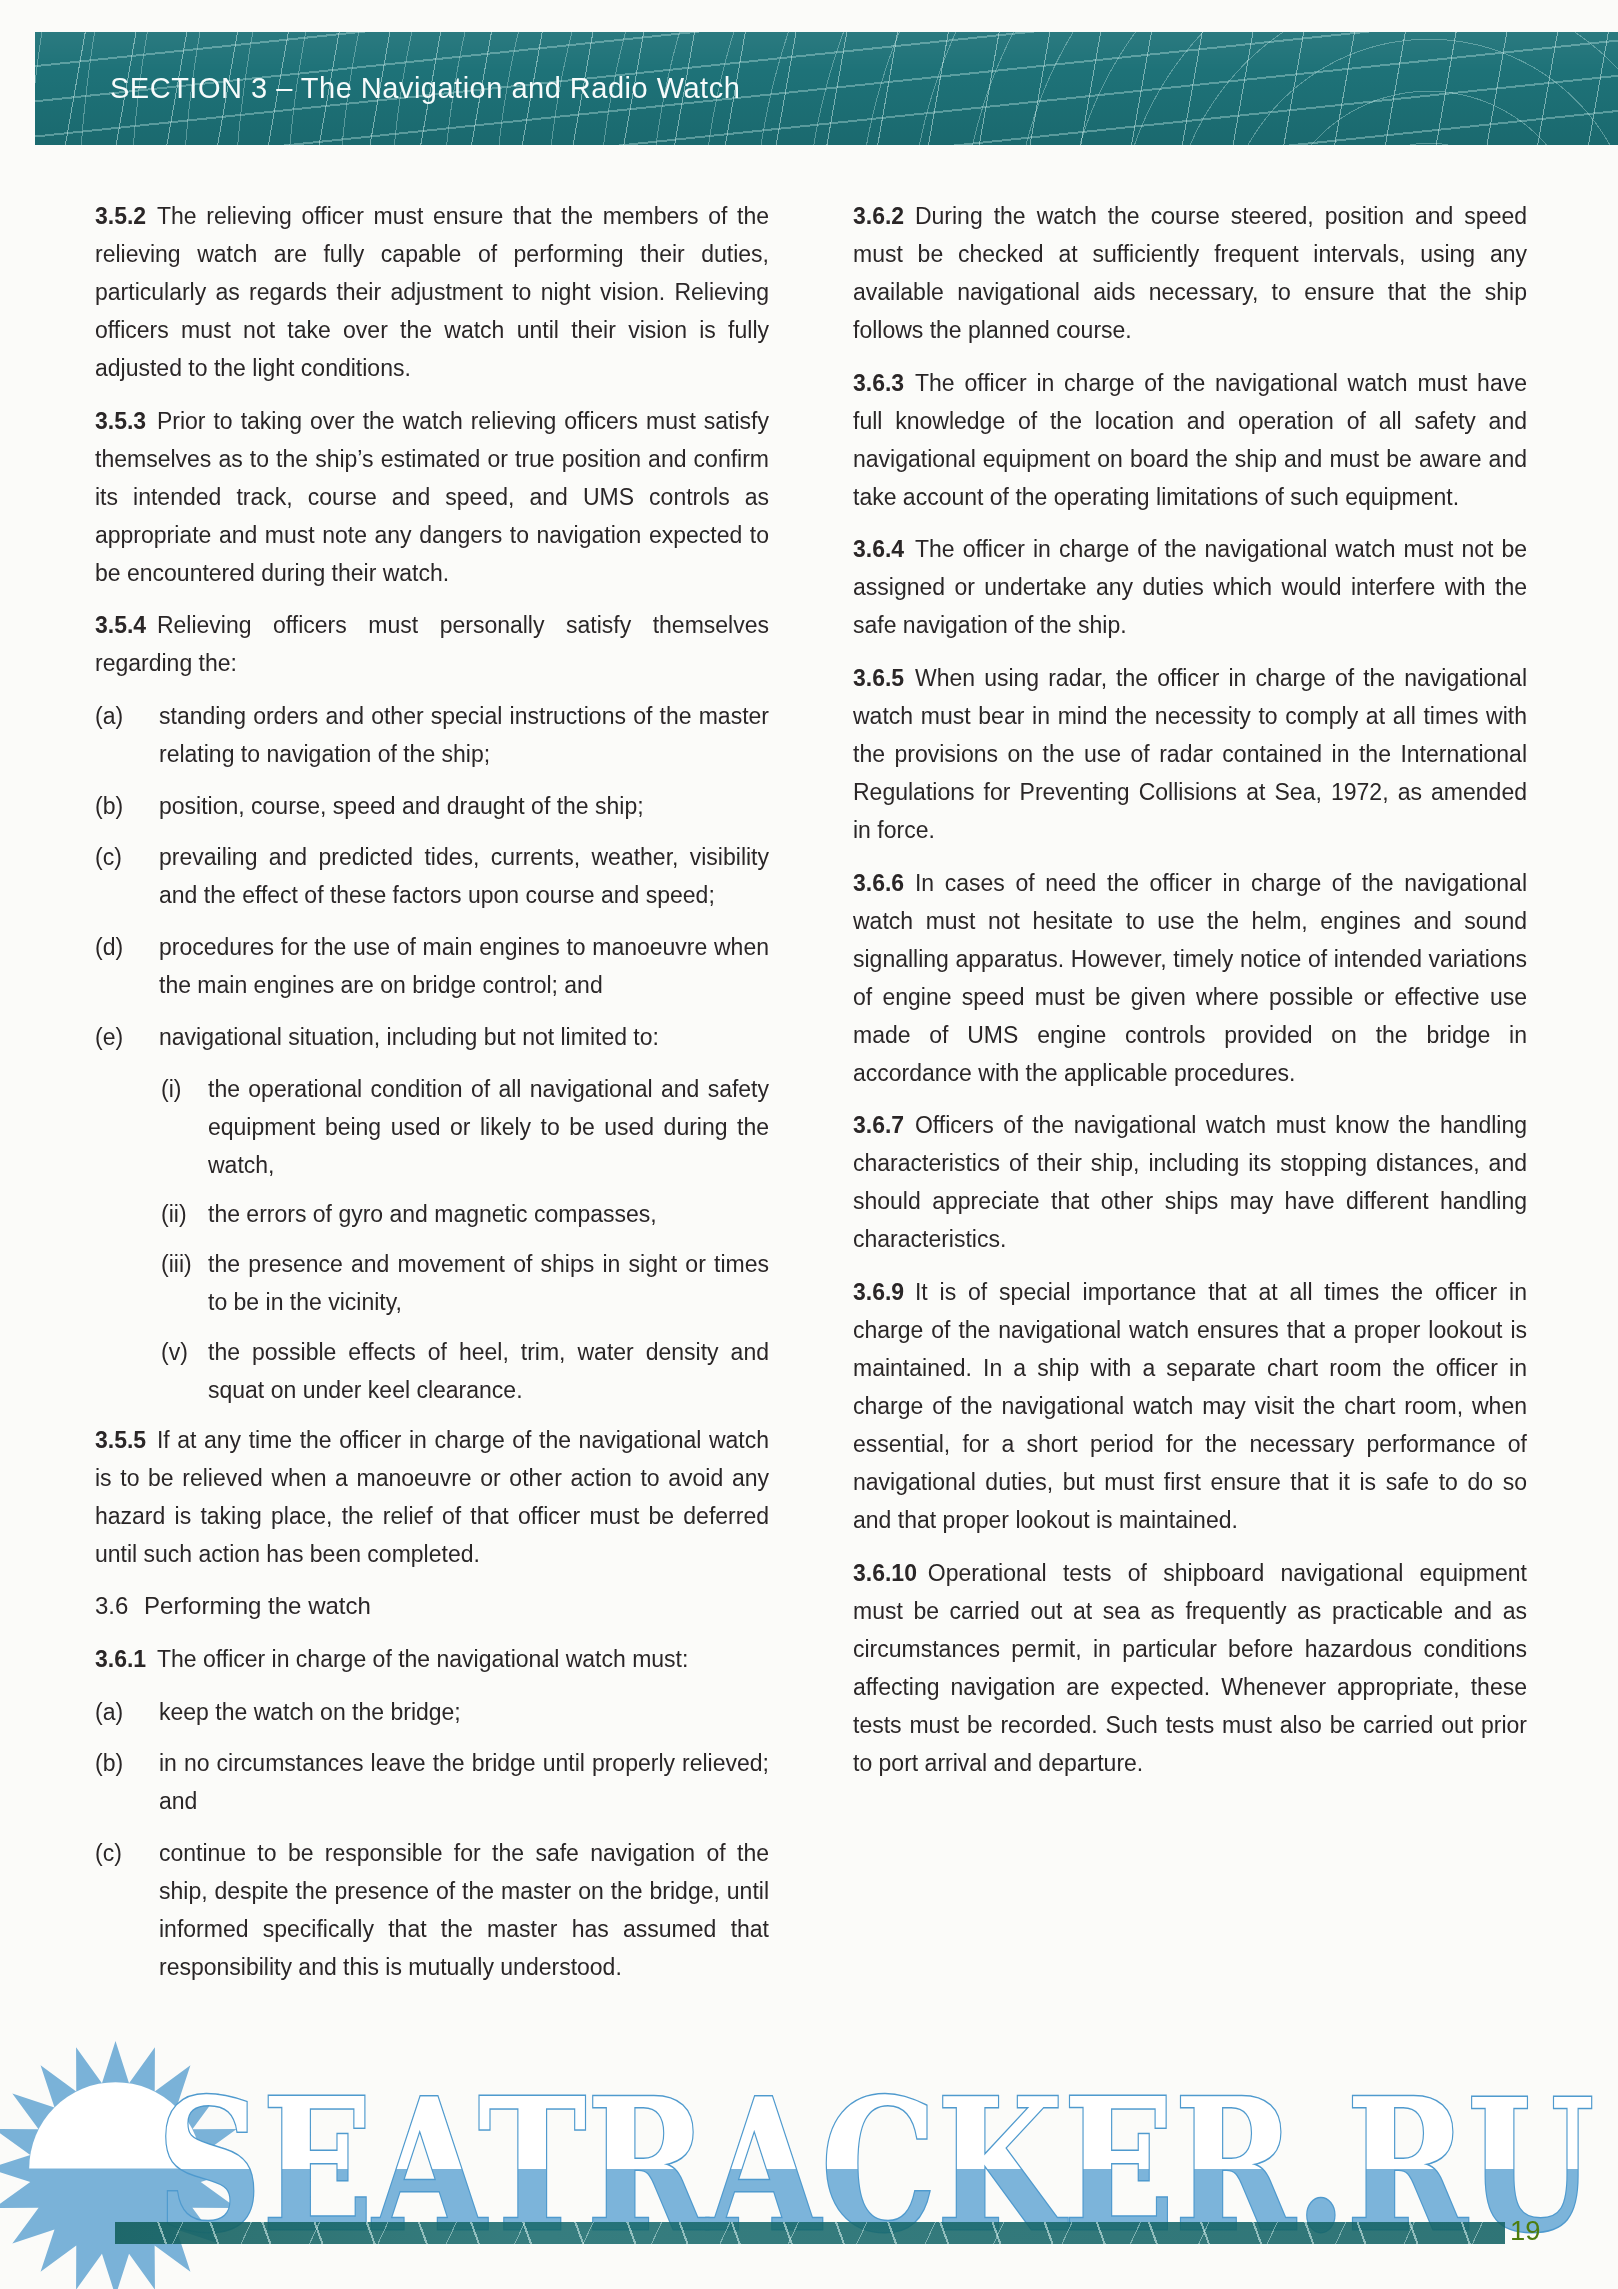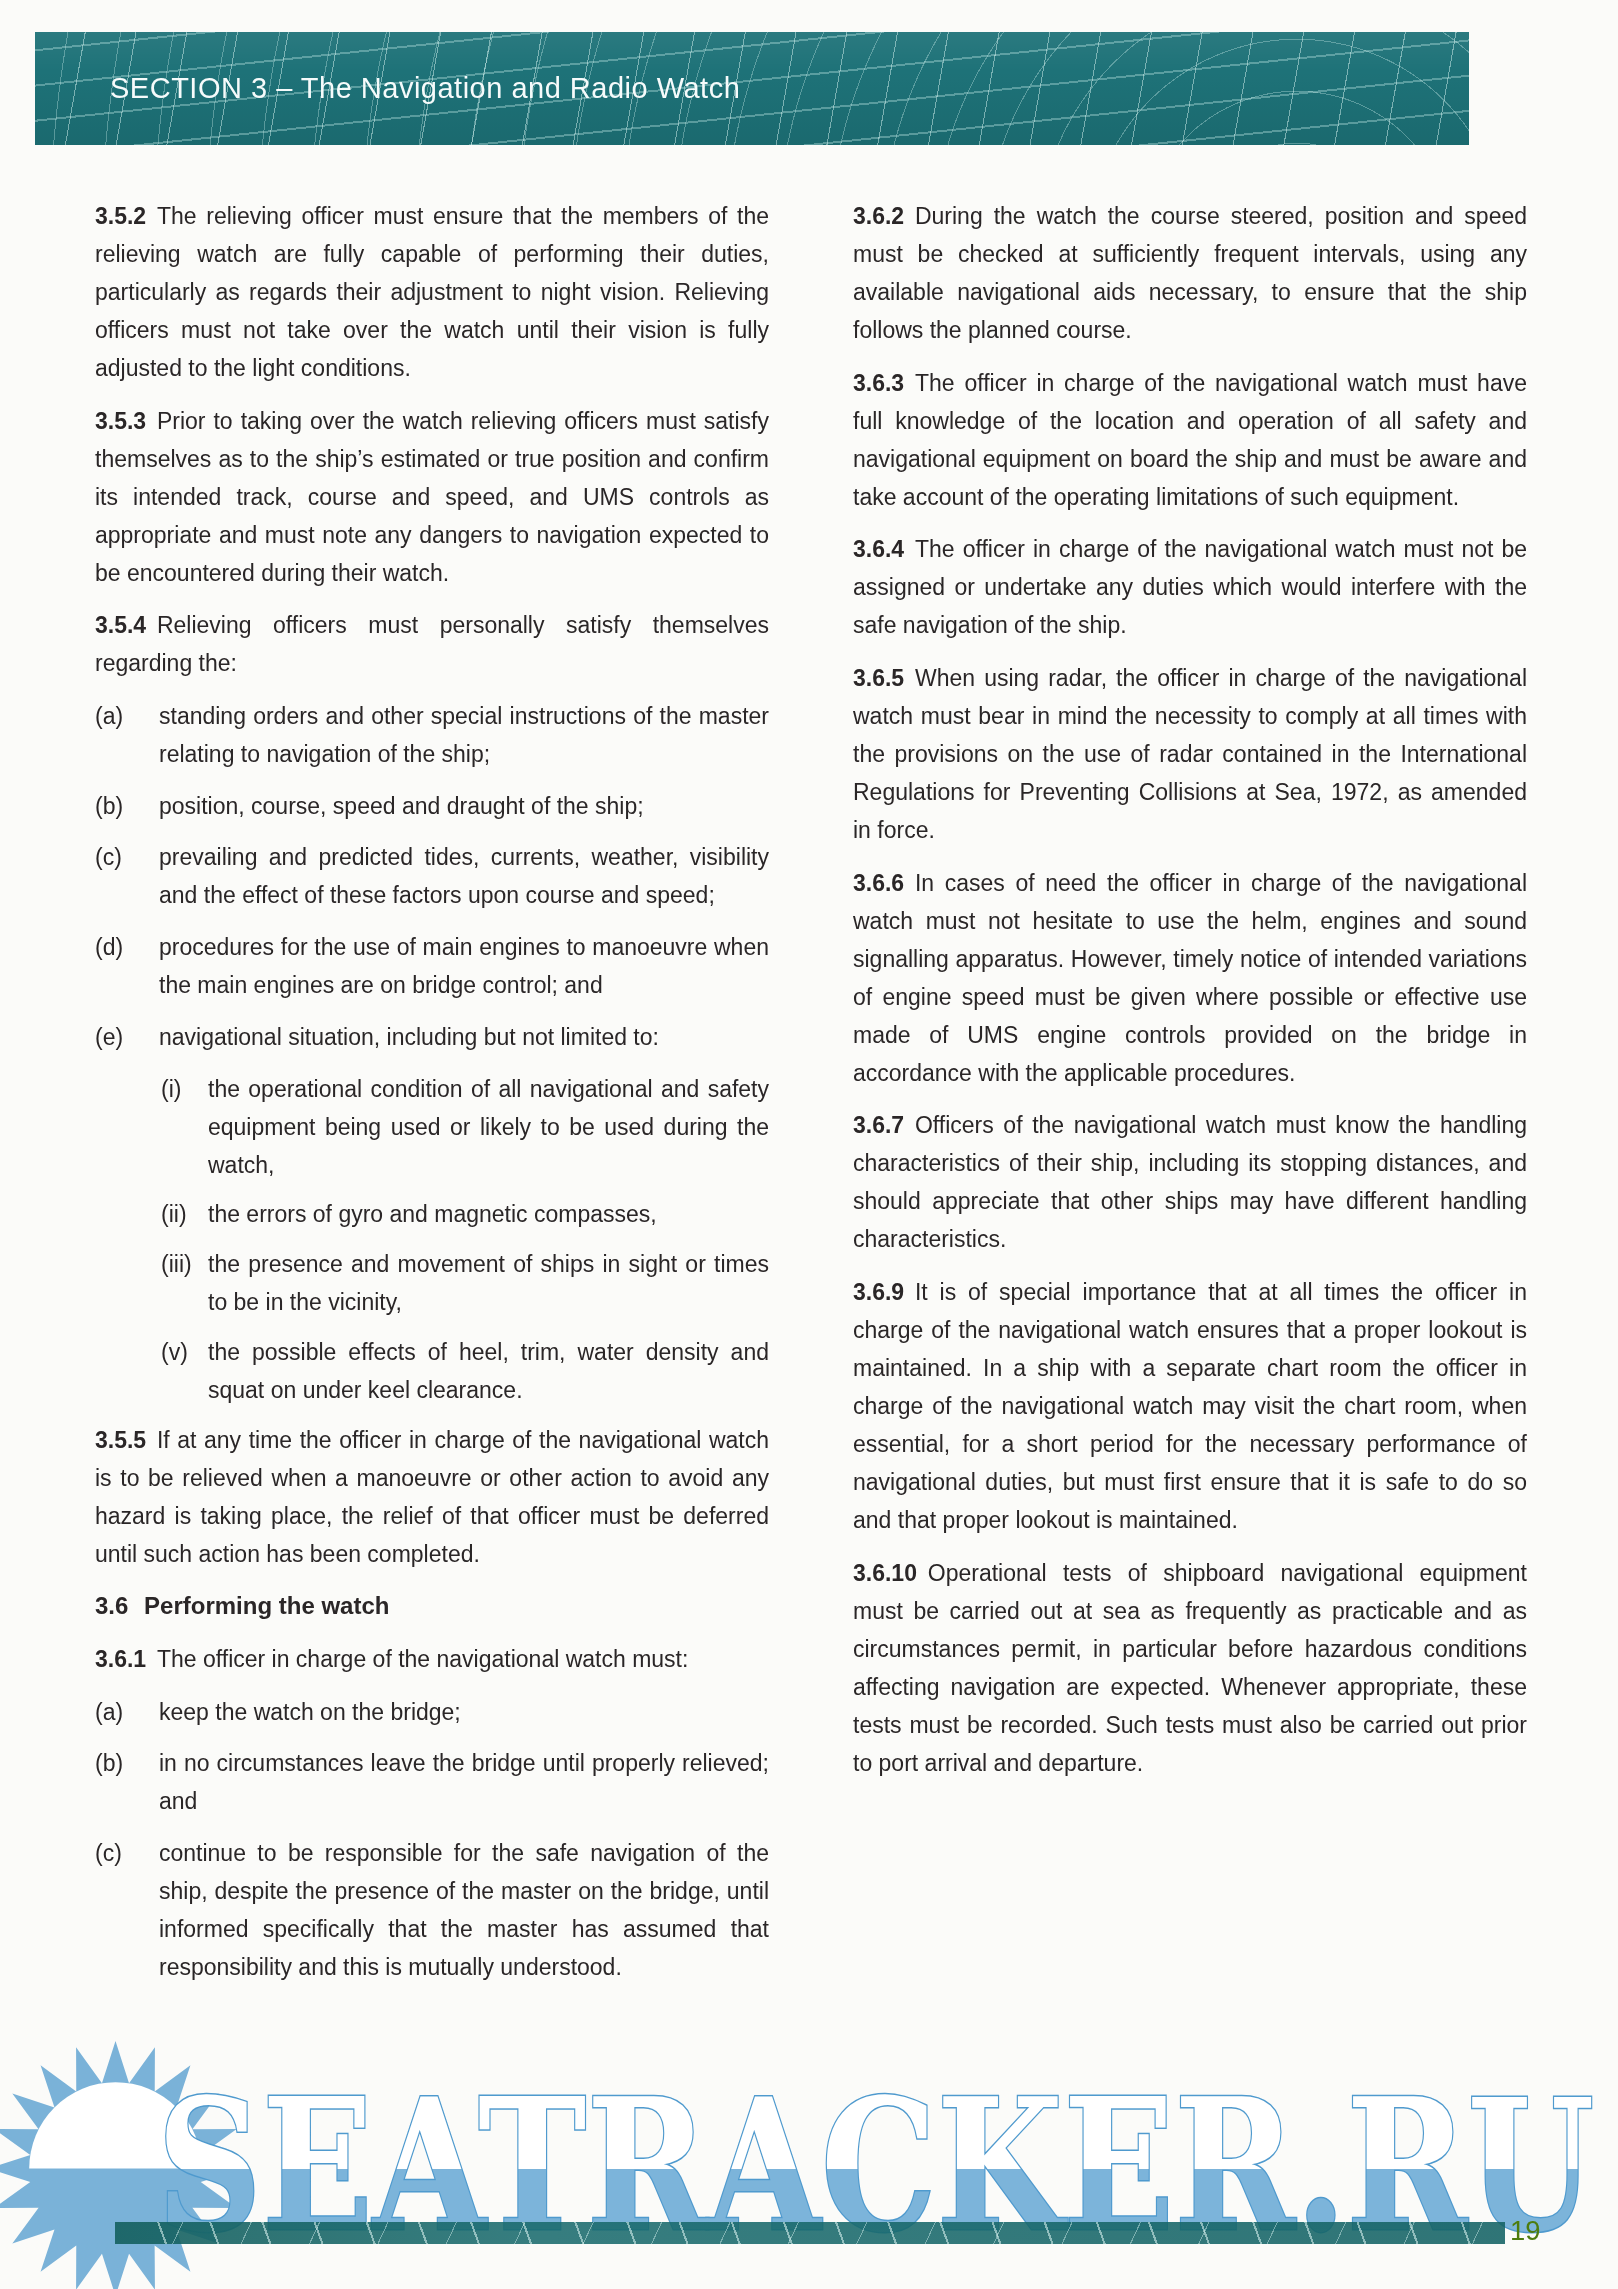--- a/index.html
+++ b/index.html
@@ -4,40 +4,40 @@
 <style>
   html,body{margin:0;padding:0;}
   body{
     width:1618px;height:2290px;position:relative;overflow:hidden;
     background:#fbfbf9;
     font-family:"Liberation Sans","DejaVu Sans",sans-serif;
     color:#2a2627;
   }
   
   .header-band{
-    position:absolute;left:35px;top:32px;width:1434px;height:113px;
+    position:absolute;left:35px;top:32px;width:1584px;height:113px;
     background-color:#1e7278;
     background-image:
       repeating-linear-gradient(100deg, rgba(255,255,255,0) 0 49px, rgba(214,242,239,.5) 49px 50px),
       repeating-linear-gradient(-6deg, rgba(255,255,255,0) 0 33px, rgba(190,231,228,.38) 33px 35px),
       repeating-radial-gradient(circle at 88% 190%, rgba(255,255,255,0) 0 51px, rgba(205,238,235,.35) 51px 52px),
       linear-gradient(180deg, rgba(255,255,255,.06), rgba(255,255,255,0) 35%, rgba(0,42,42,.12));
     display:flex;align-items:center;
   }
   .header-title{
     margin-left:75px;font-size:29px;font-weight:400;letter-spacing:0.5px;
     color:#f6fbfb;white-space:nowrap;
   }
   
   .col{position:absolute;top:197px;font-size:23px;line-height:38px;}
   .col-left{left:95px;width:674px;}
   .col-right{left:836px;width:674px;margin-left:17px;}
   .para{margin:0 0 14.7px 0;text-align:justify;}
   .para .num{font-weight:bold;padding-right:10.8px;}
-  .heading{margin:5.9px 0 14.7px 0;font-weight:bold;font-size:24px;}
+  .heading{margin:5.9px 0 14.7px 0;font-weight:normal;font-size:24px;}
   .heading .num{padding-right:15.7px;}
   .item,.subitem{display:flex;margin:0 0 13.7px 0;}
   .item > .lbl{flex:0 0 64px;}
   .subitem{margin-left:66px;margin-bottom:11.8px;}
   .subitem > .lbl{flex:0 0 47px;}
   .item > .txt,.subitem > .txt{flex:1;text-align:justify;}
   
   .sun-logo{position:absolute;left:-11.8px;top:2041px;width:255px;height:255px;z-index:5;}
   .watermark{position:absolute;left:149px;top:2076px;width:1453px;height:178px;z-index:10;overflow:visible;}
   .footer-bar{

